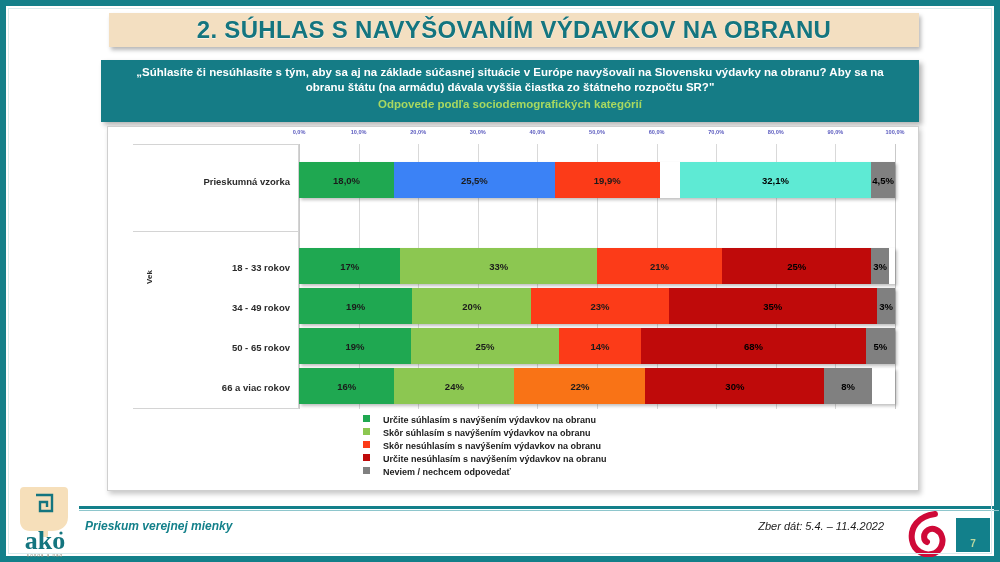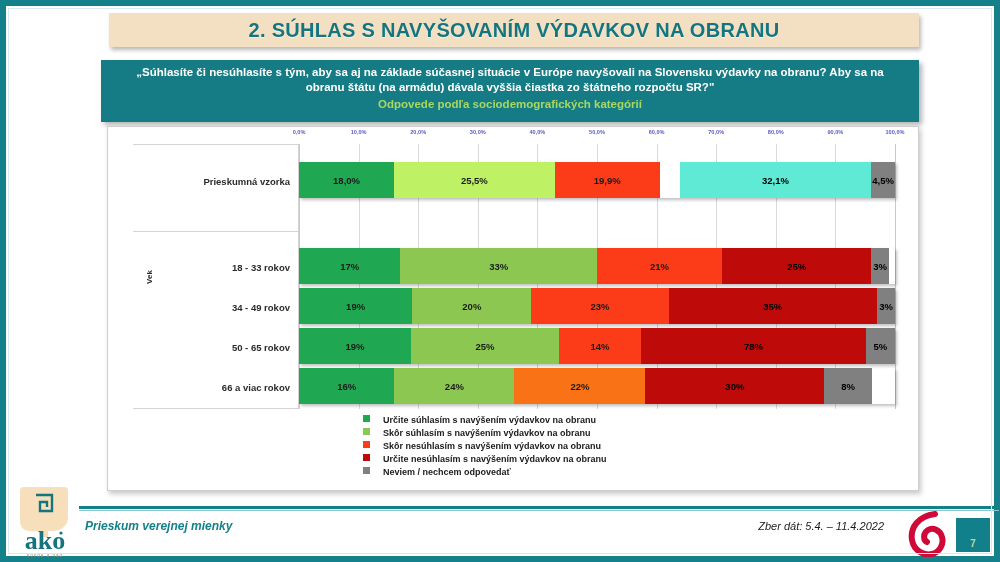--- a/index.html
+++ b/index.html
@@ -24,21 +24,21 @@
 
   
   .title-band{
     position:absolute;left:103px;top:7px;width:810px;height:34px;
     background:#f3dfc1;
     box-shadow:2px 3px 4px rgba(0,0,0,.28);
     display:flex;align-items:center;justify-content:center;
   }
   .title-band .txt{
     color:#14757f;
-    font-size:20px;font-weight:bold;letter-spacing:.3px;
+    font-size:24px;font-weight:bold;letter-spacing:.3px;
     text-shadow:0 1px 0 rgba(255,255,255,.6);
     white-space:nowrap;
   }
 
   
   .question-band{
     position:absolute;left:95px;top:54px;width:818px;height:62px;
     background:#157c86;
     box-shadow:3px 3px 5px rgba(0,0,0,.30);
     box-sizing:border-box;
@@ -216,21 +216,21 @@
           <div class="gridline" style="left: 298px;"></div>
           <div class="gridline" style="left: 357.6px;"></div>
           <div class="gridline" style="left: 417.2px;"></div>
           <div class="gridline" style="left: 476.8px;"></div>
           <div class="gridline" style="left: 536.4px;"></div>
           <div class="gridline edge" style="left: 596px;"></div>
         </div>
       <div id="bars">
           <div class="bar-row" style="top: 18px; width: 596px;">
             <div class="seg" style="width: 107.28px; background: rgb(31, 168, 81);">18,0%</div>
-            <div class="seg" style="width: 181px; background: #bef264;">25,5%</div>
+            <div class="seg" style="width: 181px; background: #3b82f6;">25,5%</div>
             <div class="seg" style="width: 118.604px; background: rgb(252, 59, 24);">19,9%</div>
             <div class="seg" style="width: 216px; background: #5eead4; color: rgb(0, 0, 0); margin-left: 20px;">32,1%</div>
             <div class="seg" style="width: 26.82px; background: rgb(128, 128, 128); color: rgb(0, 0, 0);">4,5%</div>
           </div>
           <div class="bar-row" style="top: 104px; width: 596px;">
             <div class="seg" style="width: 101.32px; background: rgb(31, 168, 81);">17%</div>
             <div class="seg" style="width: 196.68px; background: rgb(140, 199, 81);">33%</div>
             <div class="seg" style="width: 125.16px; background: rgb(252, 59, 24);">21%</div>
             <div class="seg" style="width: 149px; background: rgb(191, 10, 10); color: rgb(0, 0, 0);">25%</div>
             <div class="seg" style="width: 17.88px; background: rgb(128, 128, 128); color: rgb(0, 0, 0);">3%</div>
@@ -239,21 +239,21 @@
             <div class="seg" style="width: 113.24px; background: rgb(31, 168, 81);">19%</div>
             <div class="seg" style="width: 119.2px; background: rgb(140, 199, 81);">20%</div>
             <div class="seg" style="width: 137.08px; background: rgb(252, 59, 24);">23%</div>
             <div class="seg" style="width: 208.6px; background: rgb(191, 10, 10); color: rgb(0, 0, 0);">35%</div>
             <div class="seg" style="width: 17.88px; background: rgb(128, 128, 128); color: rgb(0, 0, 0);">3%</div>
           </div>
           <div class="bar-row" style="top: 184px; width: 596px;">
             <div class="seg" style="width: 113.24px; background: rgb(31, 168, 81);">19%</div>
             <div class="seg" style="width: 149px; background: rgb(140, 199, 81);">25%</div>
             <div class="seg" style="width: 83.44px; background: rgb(252, 59, 24);">14%</div>
-            <div class="seg" style="width: 226.48px; background: rgb(191, 10, 10); color: rgb(0, 0, 0);">78%</div>
+            <div class="seg" style="width: 226.48px; background: rgb(191, 10, 10); color: rgb(0, 0, 0);">68%</div>
             <div class="seg" style="width: 29.8px; background: rgb(128, 128, 128); color: rgb(0, 0, 0);">5%</div>
           </div>
           <div class="bar-row" style="top: 224px; width: 596px;">
             <div class="seg" style="width: 95.36px; background: rgb(31, 168, 81);">16%</div>
             <div class="seg" style="width: 120px; background: rgb(140, 199, 81);">24%</div>
             <div class="seg" style="width: 131.12px; background: #f97316;">22%</div>
             <div class="seg" style="width: 178.8px; background: rgb(191, 10, 10); color: rgb(0, 0, 0);">30%</div>
             <div class="seg" style="width: 47.68px; background: rgb(128, 128, 128); color: rgb(0, 0, 0);">8%</div>
           </div>
         </div>

